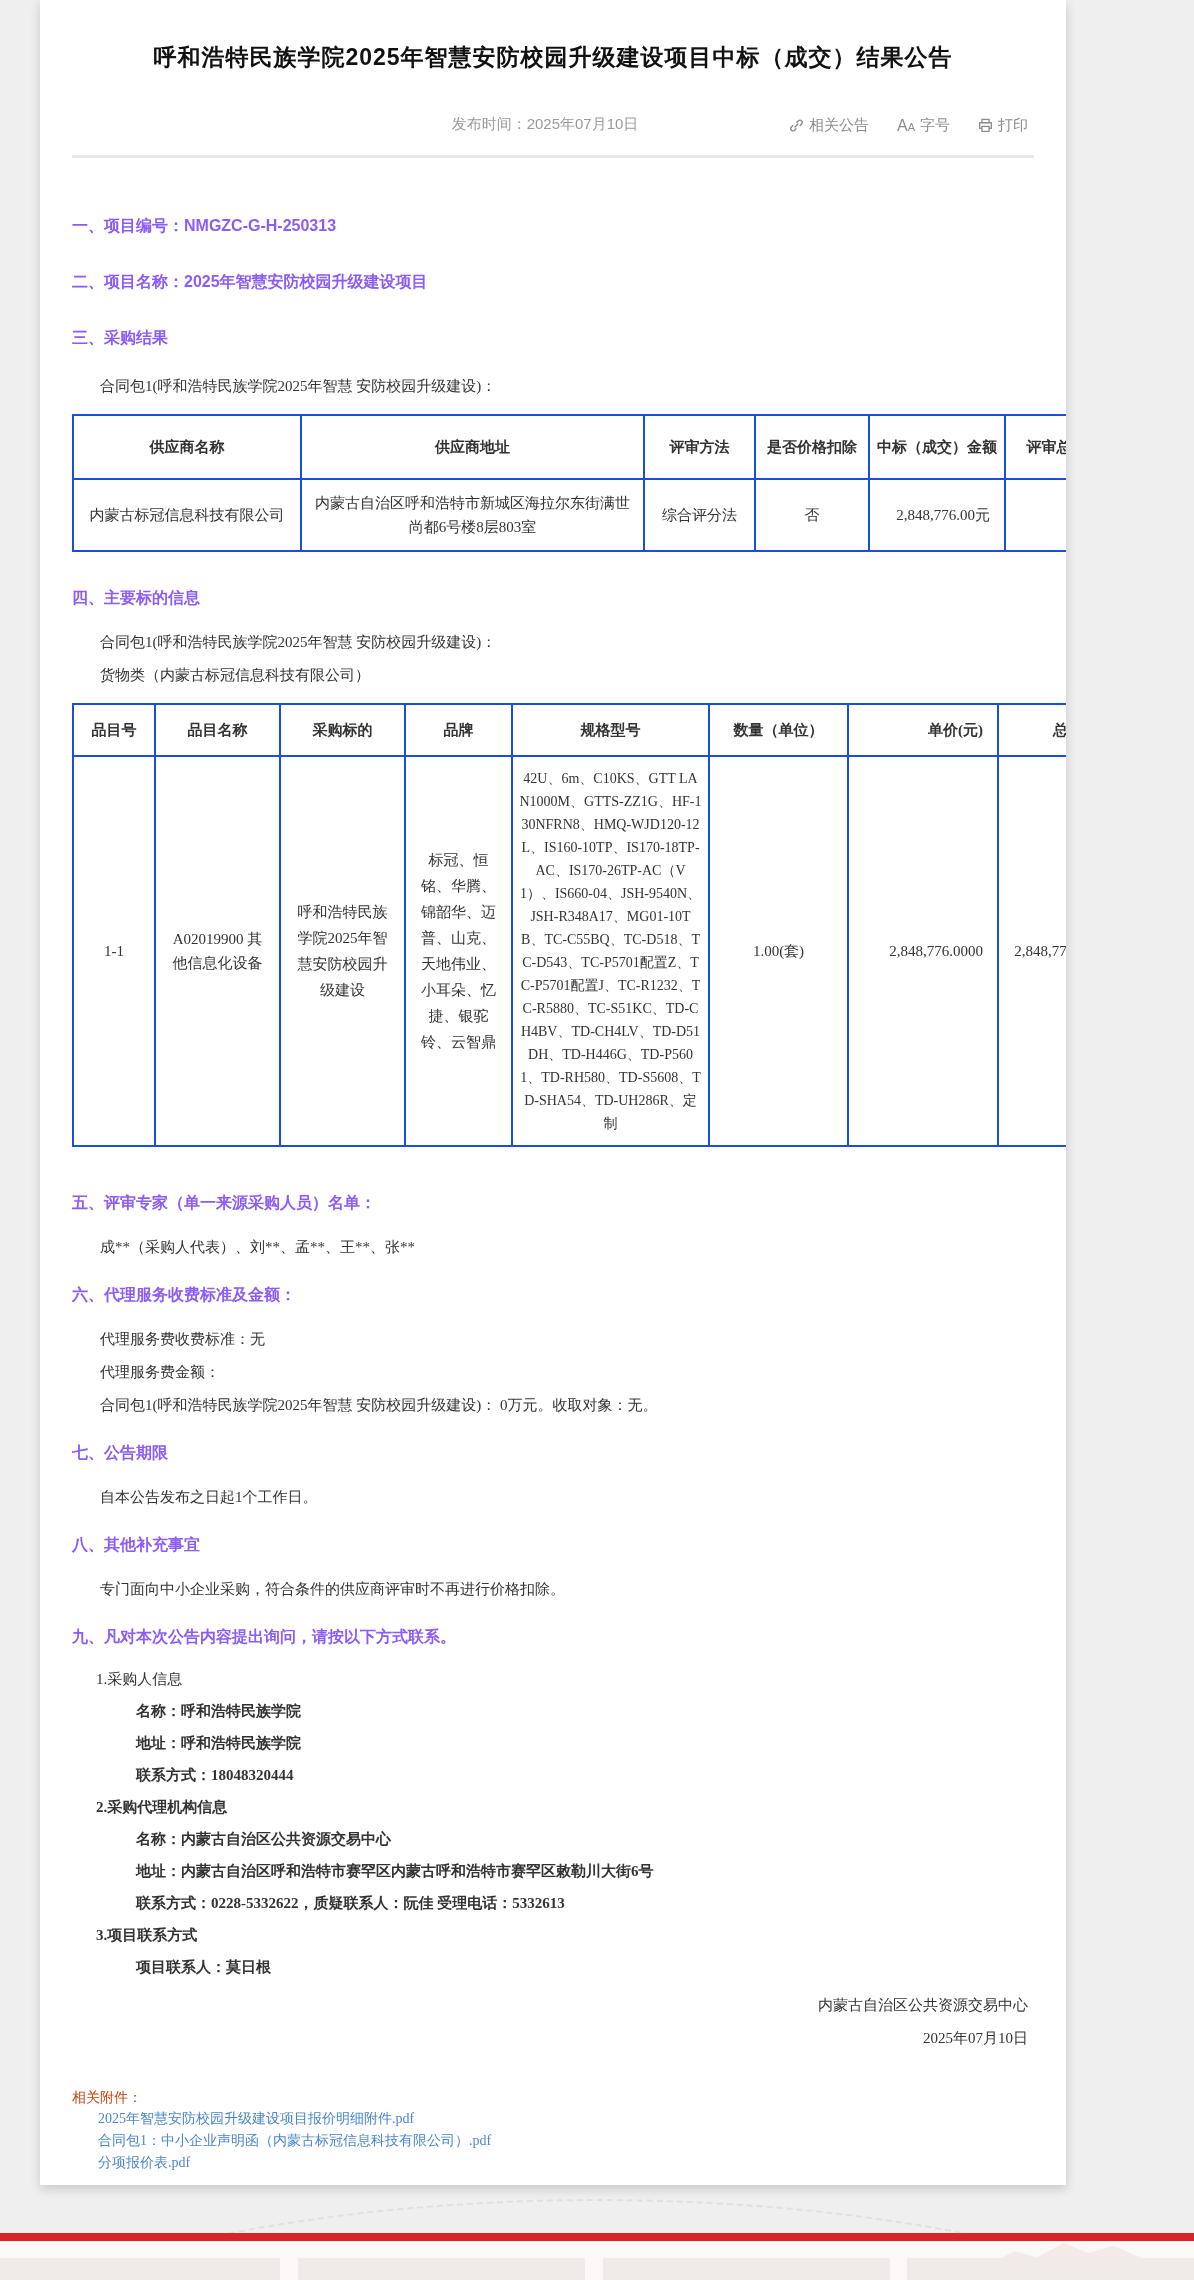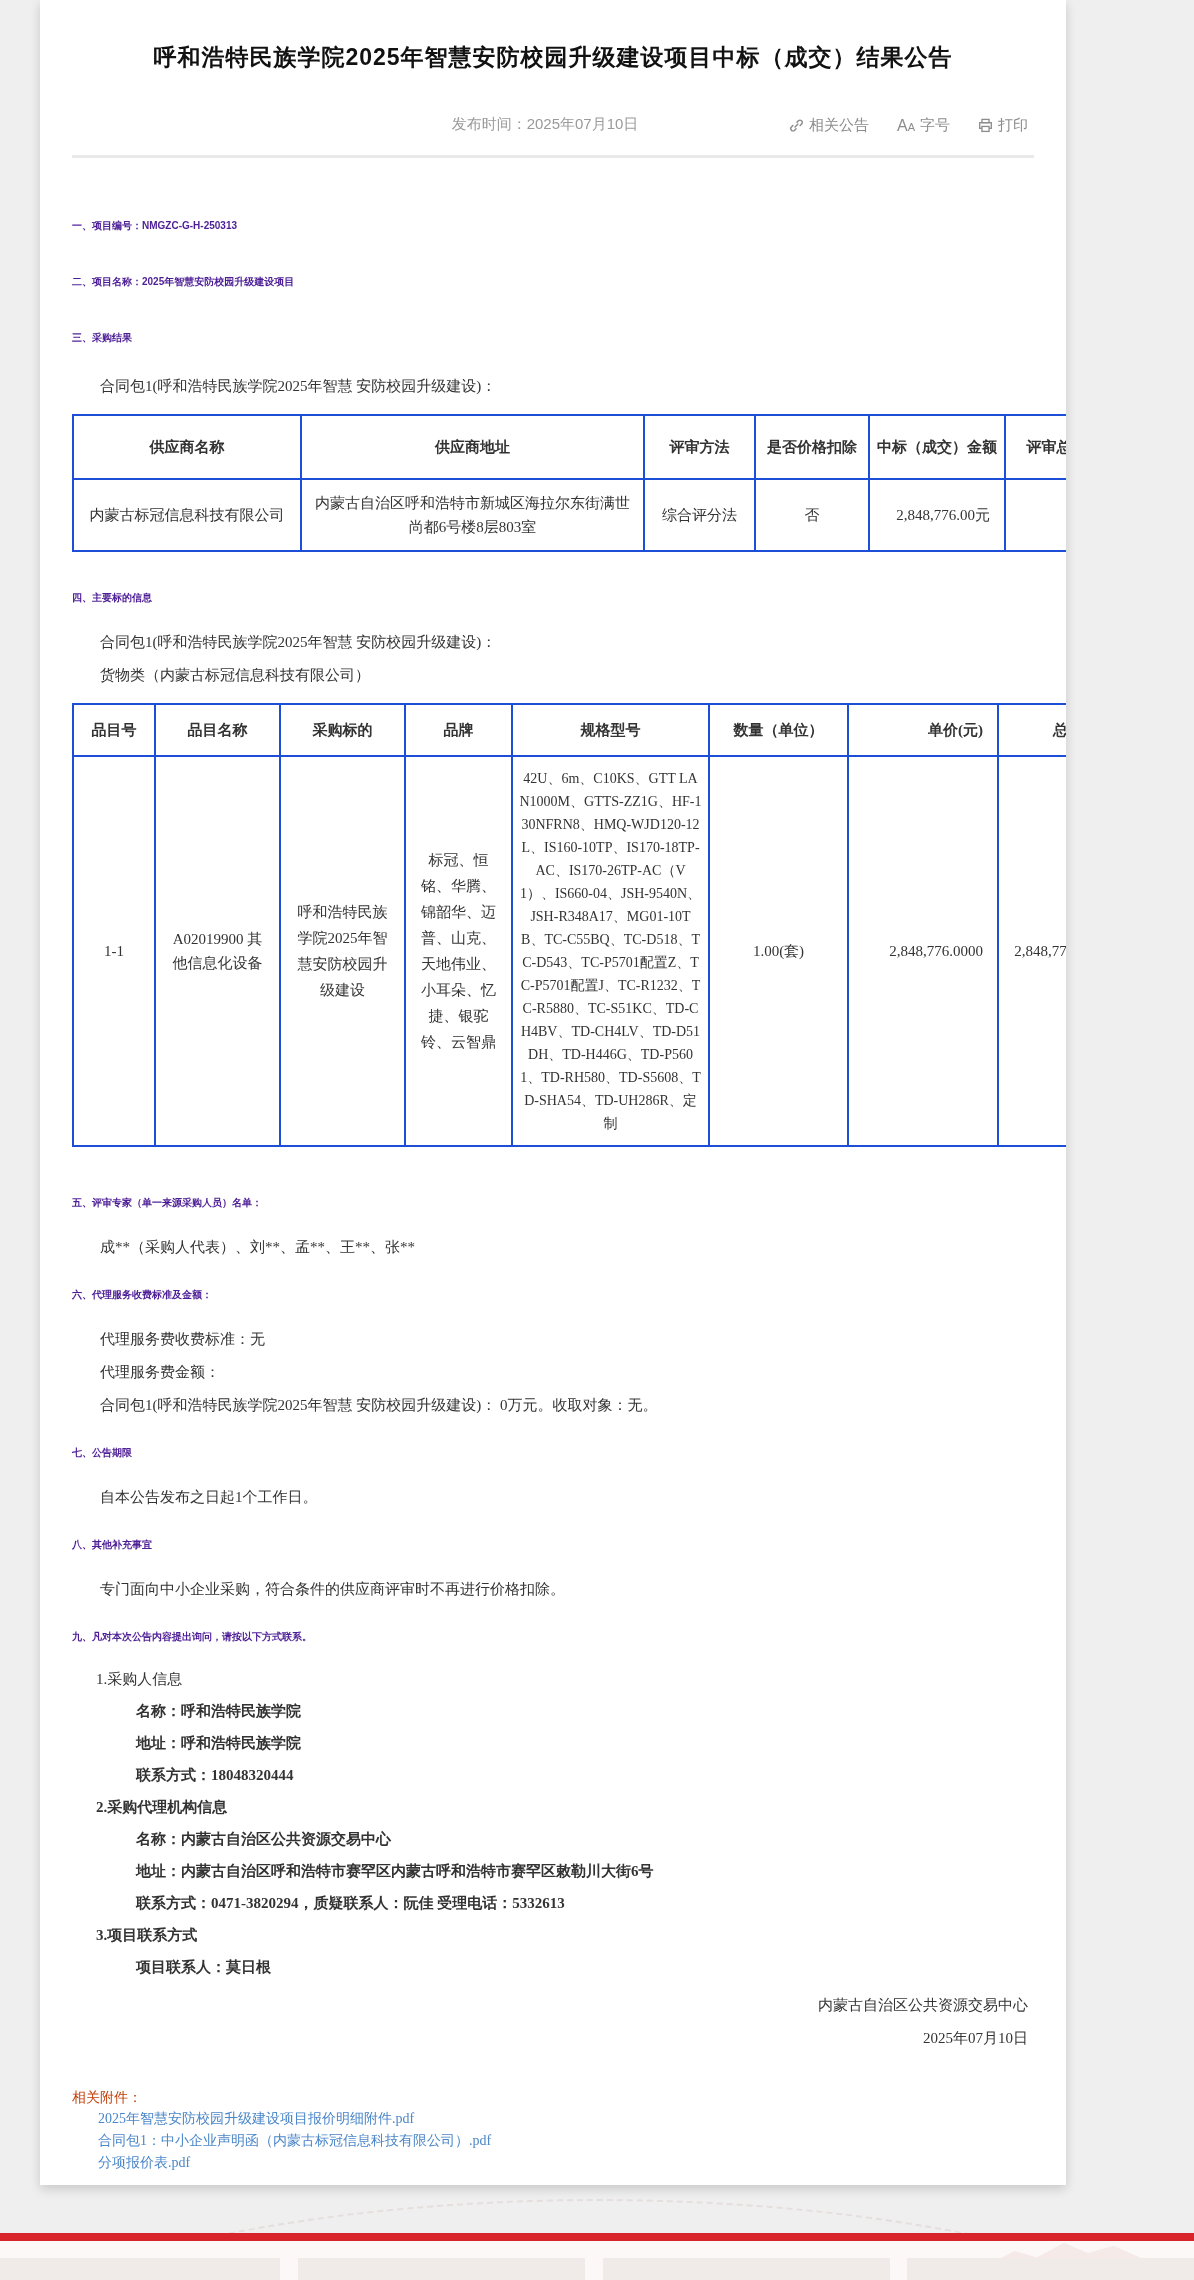--- a/index.html
+++ b/index.html
@@ -26,21 +26,21 @@
     font-family:"Liberation Sans",sans-serif;font-size:15px;color:#9a9a9a;
   }
   .pub{position:absolute;left:0;right:16px;text-align:center;}
   .meta-links{position:absolute;right:6px;top:1px;display:flex;gap:28px;align-items:center;color:#8c8c8c;}
   .meta-item{display:flex;align-items:center;gap:5px;cursor:pointer;}
   .meta-item svg{display:block;}
   .aa-big{font-size:16px;line-height:1;}
   .aa-small{font-size:11px;line-height:1;}
   .divider{height:3px;background:#e9e9e9;margin-top:16px;}
 
-  .sec{font-family:"Liberation Sans",sans-serif;font-weight:bold;font-size:10px;color:#4c1d95;line-height:20px;}
+  .sec{font-family:"Liberation Sans",sans-serif;font-weight:bold;font-size:16px;color:#8b5cf6;line-height:20px;}
   .line{font-size:15px;line-height:20px;color:#333;}
   .ind1{margin-left:28px;}
   .ind2{margin-left:24px;}
   .ind3{margin-left:64px;}
 
   .mt58{margin-top:58px;}.mt46{margin-top:46px;}
   .mt40{margin-top:40px;}.mt36{margin-top:36px;}
   .mt28{margin-top:28px;}.mt24{margin-top:24px;}.mt22{margin-top:22px;}
   .mt18{margin-top:18px;}.mt13{margin-top:13px;}.mt12{margin-top:12px;font-weight:bold;}
 
@@ -208,21 +208,21 @@
   <div class="sec mt28">九、凡对本次公告内容提出询问，请按以下方式联系。</div>
 
   <div class="line ind2 mt22">1.采购人信息</div>
   <div class="line ind3 mt12">名称：呼和浩特民族学院</div>
   <div class="line ind3 mt12">地址：呼和浩特民族学院</div>
   <div class="line ind3 mt12">联系方式：18048320444</div>
 
   <div class="line ind2 mt12">2.采购代理机构信息</div>
   <div class="line ind3 mt12">名称：内蒙古自治区公共资源交易中心</div>
   <div class="line ind3 mt12">地址：内蒙古自治区呼和浩特市赛罕区内蒙古呼和浩特市赛罕区敕勒川大街6号</div>
-  <div class="line ind3 mt12">联系方式：0471-3820294，质疑联系人：阮佳 受理电话：5332613</div>
+  <div class="line ind3 mt12">联系方式：0228-5332622，质疑联系人：阮佳 受理电话：5332613</div>
 
   <div class="line ind2 mt12">3.项目联系方式</div>
   <div class="line ind3 mt12">项目联系人：莫日根</div>
 
   <div class="sig mt18">
     <div>内蒙古自治区公共资源交易中心</div>
     <div class="mt13">2025年07月10日</div>
   </div>
 
   <div class="attach mt40">

